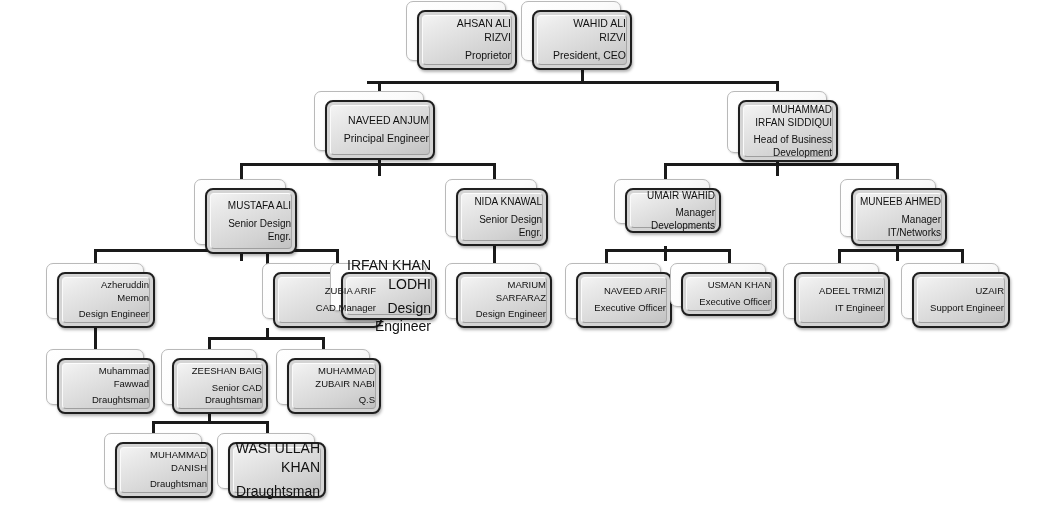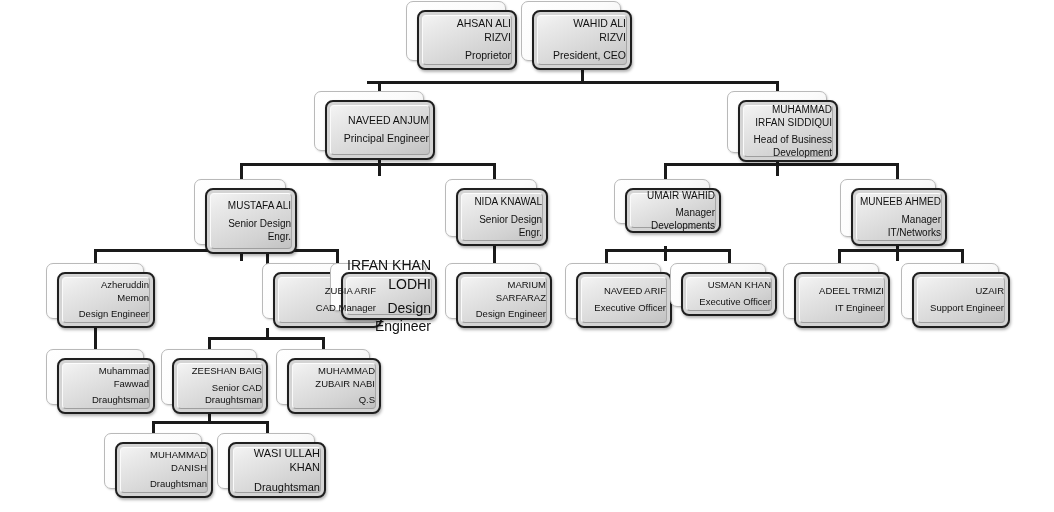--- a/index.html
+++ b/index.html
@@ -350,21 +350,21 @@
         <div class="ghost"></div>
         <div class="face">
           <div class="bevel"></div>
           <div class="label">
             <span class="name">MUHAMMAD
 DANISH</span>
             <span class="title">Draughtsman</span>
           </div>
         </div>
       </div>
-      <div class="node" style="left: 228px; top: 442px; width: 98px; height: 56px; font-size: 11px;">
+      <div class="node" style="left: 228px; top: 442px; width: 98px; height: 56px; font-size: 14px;">
         <div class="ghost"></div>
         <div class="face">
           <div class="bevel"></div>
           <div class="label">
             <span class="name">WASI ULLAH KHAN</span>
             <span class="title">Draughtsman</span>
           </div>
         </div>
       </div>
     </div>

